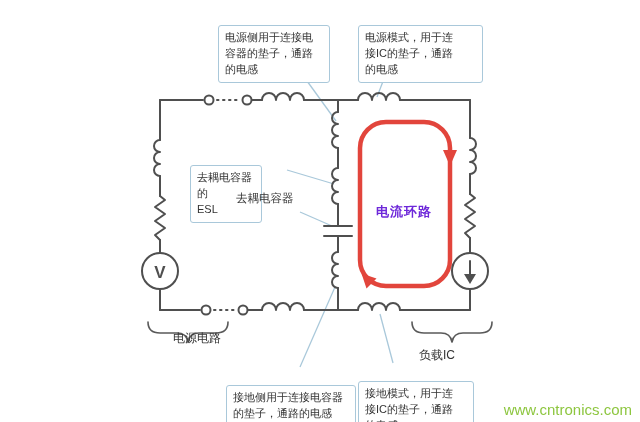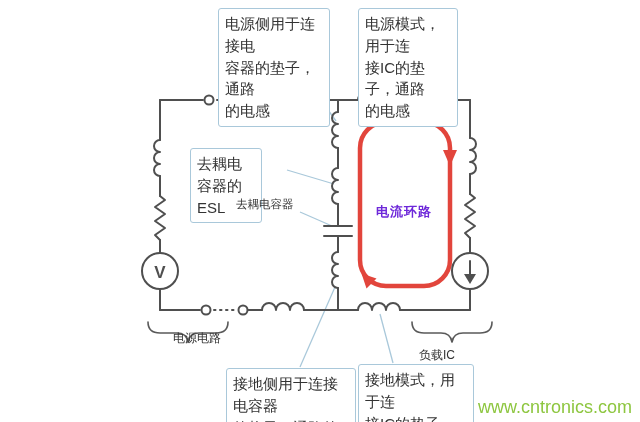--- a/index.html
+++ b/index.html
@@ -1,27 +1,27 @@
 <!DOCTYPE html>
 <html><head>
 <meta charset="utf-8">
 <style>
   * { margin:0; padding:0; box-sizing:border-box; }
   html,body { background:#ffffff; font-family:"Liberation Sans", sans-serif; }
   .stage { position:relative; width:640px; height:422px; background:#ffffff; overflow:hidden; }
   .stage > svg { position:absolute; left:0; top:0; }
   .callout {
     position:absolute; background:#ffffff; border:1px solid #a9c8da; border-radius:3px;
-    padding:4px 6px; font-size:15px; line-height:1.45; color:#333333;
-    white-space:pre-line; z-index:2;
+    padding:4px 6px; font-size:11px; line-height:1.45; color:#333333;
+    white-space:pre-line; z-index:2;margin-top:17px;
   }
   .plain-label { position:absolute; font-size:11.5px; color:#333333; z-index:2; white-space:nowrap; }
   .loop-label { position:absolute; font-size:13px; font-weight:bold; letter-spacing:1px; color:#6d28d9; z-index:2; white-space:nowrap; }
   .brace-label { position:absolute; font-size:12px; color:#333333; z-index:2; white-space:nowrap; }
-  .watermark { position:absolute; right:8px; bottom:4px; font-size:18px; color:#8dc63f; z-index:2; white-space:nowrap; }
+  .watermark { position:absolute; right:8px; bottom:4px; font-size:15px; color:#8dc63f; z-index:2; white-space:nowrap; }
 </style>
 </head>
 <body>
 
 <div class="stage">
 
   <svg width="640" height="422" viewBox="0 0 640 422">
 
     <g stroke="#a9c8da" stroke-width="1.3" fill="none">
       <path d="M294,63 L336,121"></path>
@@ -105,28 +105,28 @@
     </g>
 
     <polygon points="464,274 476,274 470,284" fill="#4f4f4f"></polygon>
     <text x="160" y="278" text-anchor="middle" font-size="17" font-weight="bold" fill="#4f4f4f">V</text>
   </svg>
 
   <div class="callout" style="left:218px; top:8px; width:112px;">电源侧用于连接电
 容器的垫子，通路
 的电感</div>
 
-  <div class="callout" style="left:358px; top:8px; width:100px;">电源模式，用于连
+  <div class="callout" style="left:358px; top:8px; width:125px;">电源模式，用于连
 接IC的垫子，通路
 的电感</div>
 
   <div class="callout" style="left:190px; top:148px; width:72px;">去耦电容器的
 ESL</div>
 
-  <div class="plain-label" style="left:236px; top:197px;">去耦电容器</div>
+  <div class="plain-label" style="left:236px; top:191px;">去耦电容器</div>
 
   <div class="callout" style="left:226px; top:368px; width:130px;">接地侧用于连接电容器
 的垫子，通路的电感</div>
 
   <div class="callout" style="left:358px; top:364px; width:116px;">接地模式，用于连
 接IC的垫子，通路
 的电感</div>
 
   <div class="loop-label" style="left:376px; top:203px;">电流环路</div>
 

